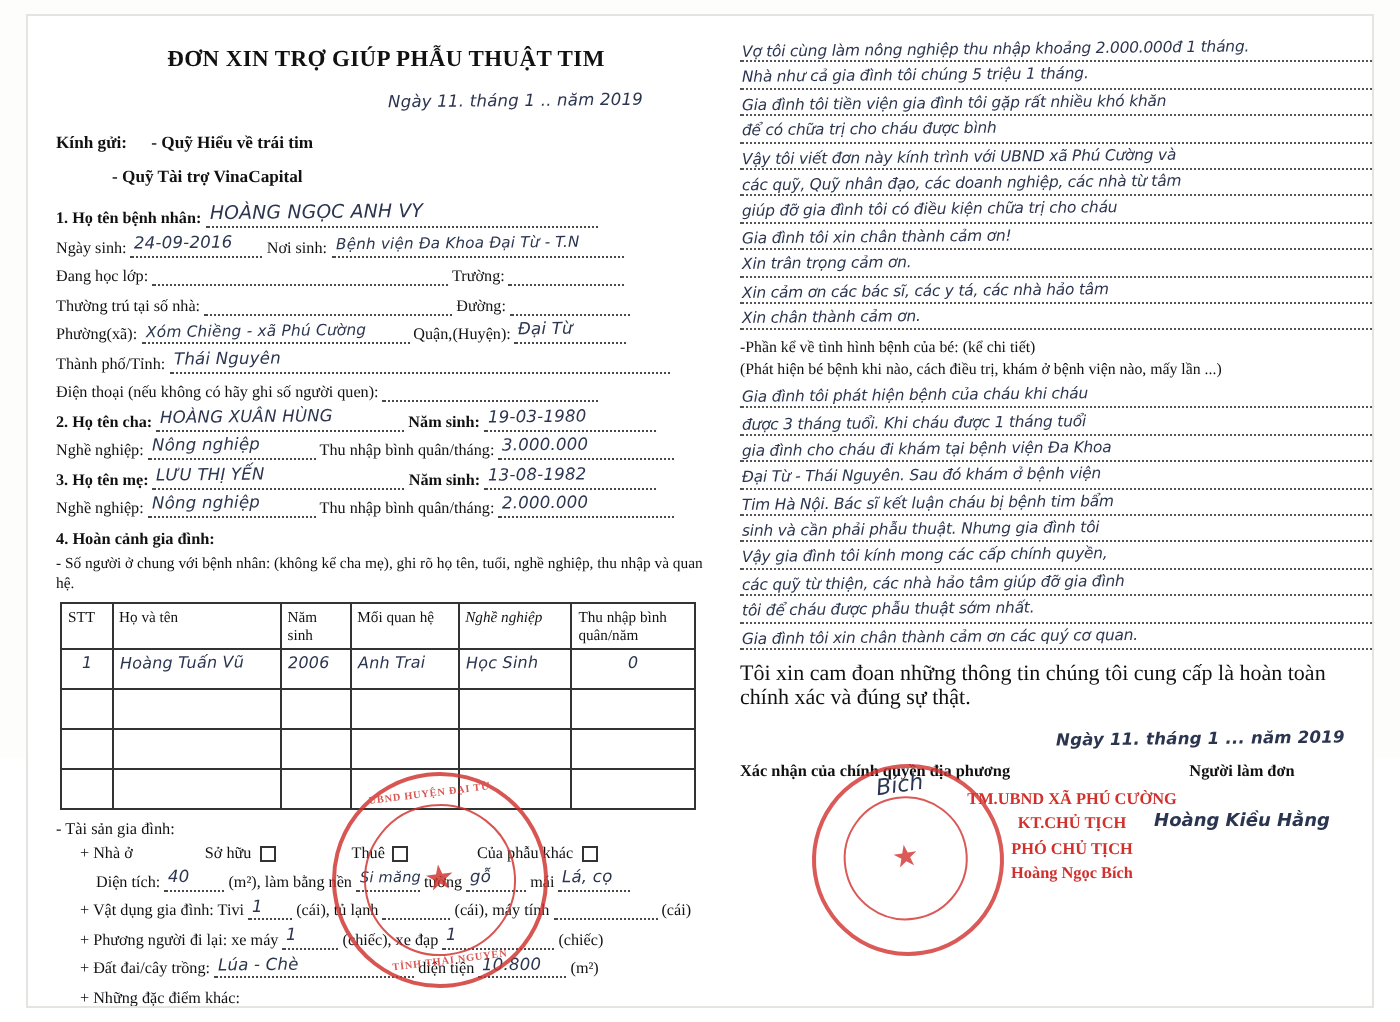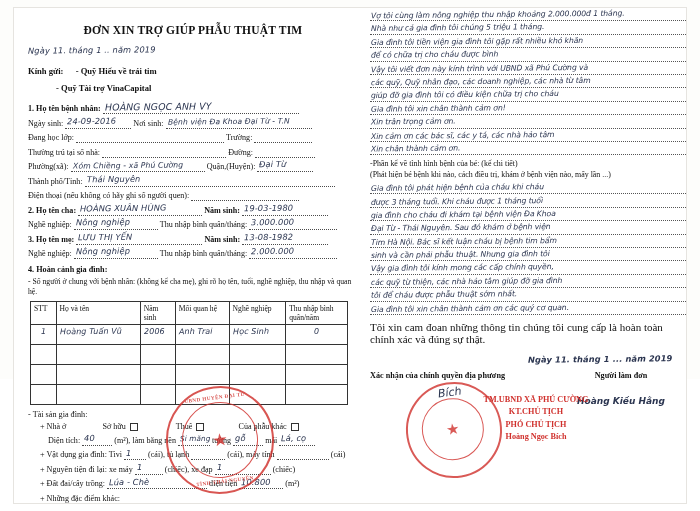--- a/index.html
+++ b/index.html
@@ -13,28 +13,28 @@
     background:#fdfdfb;
   }
   
   .sheet{
     position:absolute;left:14px;top:8px;width:672px;height:495px;
     background:#ffffff;
     box-shadow:0 0 0 1px #e6e4e0;
     overflow:hidden;
   }
   .col-left{position:absolute;left:14px;top:10px;width:330px;}
-  .col-right{position:absolute;left:356px;top:0;width:316px;}
+  .col-right{position:absolute;left:356px;top:10px;width:316px;}
 
   .title{
     text-align:center;font-weight:bold;font-size:11.5px;letter-spacing:.2px;
     margin:6px 0 0 0;
   }
   .datetop{
-    font-size:8.6px;font-style:italic;margin:9px 24px 0 0;
+    text-align:right;font-size:8.6px;font-style:italic;margin:9px 36px 0 0;
   }
   .hand{
     font-family:"DejaVu Sans", sans-serif;
     font-style:italic;color:#2b3550;
     font-size:8.3px;letter-spacing:.1px;
     transform:rotate(-.6deg);display:inline-block;
   }
   .kg{font-size:8.6px;font-weight:bold;margin:11px 0 0 0;}
   .kg .lbl{font-weight:bold;}
   .kgsub{font-size:8.6px;font-weight:bold;margin:7px 0 0 28px;}
@@ -57,21 +57,21 @@
   }
   table.fam th,table.fam td{
     border:1px solid #333;padding:2px 3px;vertical-align:top;
   }
   table.fam th{font-weight:normal;text-align:left;height:17px;}
   table.fam td{height:15px;}
   .c-stt{width:20px;text-align:center;}
   .c-name{width:92px;}
   .c-year{width:30px;}
   .c-rel{width:56px;}
-  .c-job{width:58px;}
+  .c-job{width:58px;font-style:italic;}
   .c-inc{width:62px;}
   td .hand, th .hand{font-size:8px;}
   .bul{font-size:8.1px;margin:2.5px 0 0 12px;line-height:1.2;}
   .cbx{display:inline-block;width:6px;height:6px;border:1px solid #333;vertical-align:middle;margin:0 2px;}
   
   .rlines{position:relative;}
   .rline{border-bottom:1px dotted #555;height:12.4px;position:relative;}
   .rline .hand{position:absolute;left:1px;bottom:1.3px;font-size:7.7px;white-space:nowrap;letter-spacing:-.1px;}
   .rsec{font-size:7.9px;margin:4px 0 1px 0;line-height:1.25;}
   .pledge{font-size:11px;margin:6px 0 0 0;}
@@ -337,21 +337,21 @@
           <span class="hand"></span>
         </span>
         <span>(cái), máy tính</span>
         <span class="fill dots" style="width:52px">
           <span class="hand"></span>
         </span>
         <span>(cái)</span>
       </div>
 
       <div class="bul">
-        <span>+ Nguyên tiện đi lại: xe máy</span>
+        <span>+ Phương người đi lại: xe máy</span>
         <span class="fill dots" style="width:28px">
           <span class="hand">1</span>
         </span>
         <span>(chiếc), xe đạp</span>
         <span class="fill dots" style="width:56px">
           <span class="hand">1</span>
         </span>
         <span>(chiếc)</span>
       </div>
 

